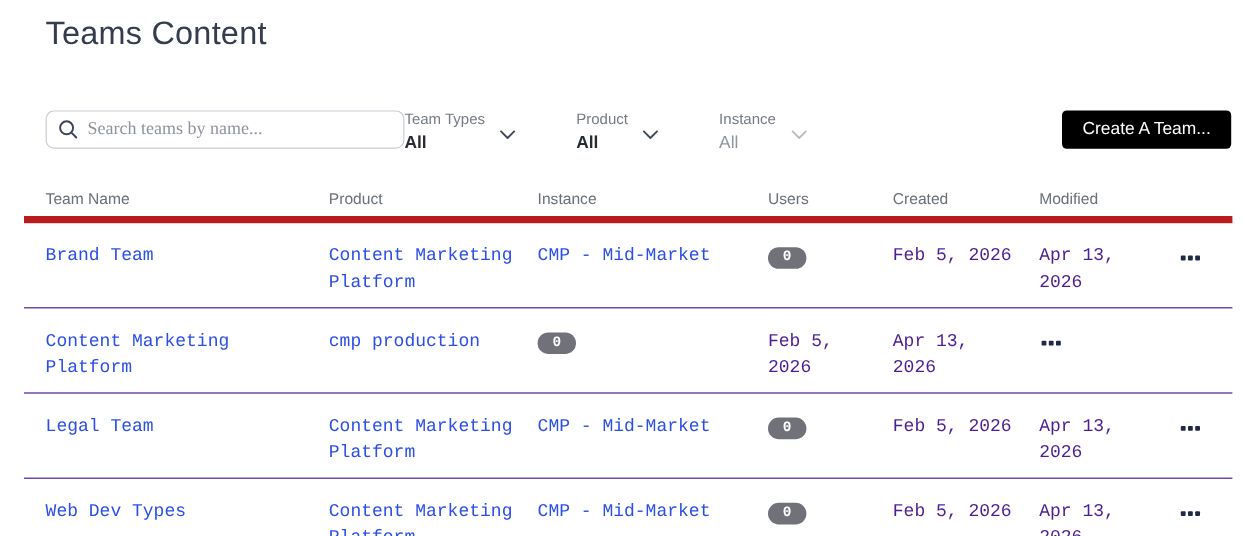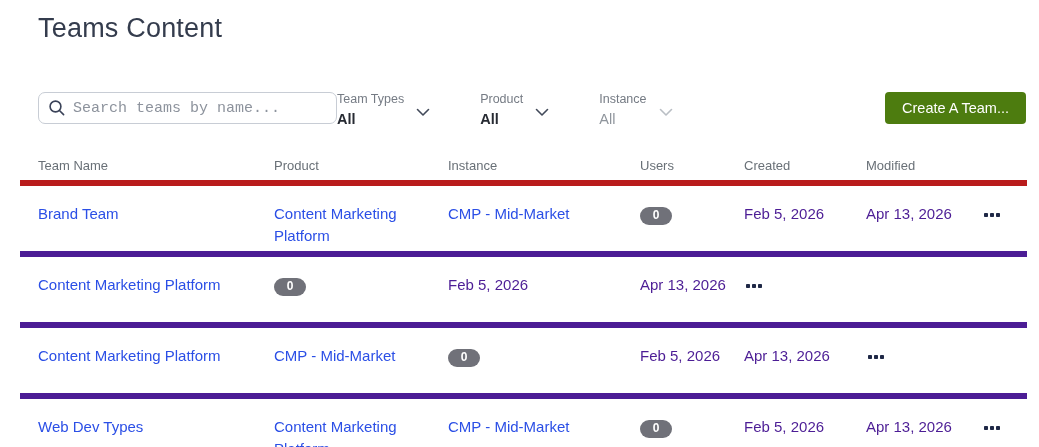--- a/index.html
+++ b/index.html
@@ -34,21 +34,21 @@
     height: 32px;
     flex: 0 0 auto;
   }
   .search-box input {
     width: 100%;
     height: 32px;
     border: 1px solid #c8cdd5;
     border-radius: 7px;
     padding: 0 10px 0 34px;
     font-size: 15px;
-    font-family: Liberation Mono, monospace;
+    font-family: Liberation Serif, serif;
     color: #343c4d;
     outline: none;
   }
   .search-box input::placeholder { color: #8d939d; }
   .search-icon {
     position: absolute;
     left: 10px; top: 7px;
     width: 18px; height: 18px;
     pointer-events: none;
   }
@@ -72,21 +72,21 @@
     color: #272b33;
     margin-top: 3px;
   }
   .chevron { margin-left: 12px; margin-top: 4px; display: inline-flex; }
   .filter.muted .filter-value { color: #8f959c; font-weight: 400; }
 
   .create-btn {
     margin-left: auto;
     height: 32px;
     padding: 0 17px;
-    background: #4d7c0f;
+    background: #000000;
     color: #ffffff;
     border: none;
     border-radius: 4px;
     font-size: 14.5px;
     font-weight: 500;
     font-family: "Liberation Sans", sans-serif;
     cursor: pointer;
   }
 
   
@@ -105,22 +105,23 @@
     border-bottom: 6px solid #b91c1c;
   }
   .th {
     font-size: 13px;
     color: #697077;
     font-weight: 400;
   }
   .trow {
     min-height: 71px;
     padding-top: 17px;
-    border-bottom: 6px solid #4c1d95;
+    border-bottom: 1px solid #4c1d95;
     align-items: start;
+    font-family: Liberation Mono, monospace;
   }
   .cell { padding-right: 16px; font-size: 15px; line-height: 22px; }
   a.cell-link {
     color: #2b4fe6;
     text-decoration: none;
     cursor: pointer;
   }
   .cell-plain { color: #4c1d95; }
   .users-badge {
     display: inline-block;
@@ -229,31 +230,33 @@
       <span class="cell cell-plain">Apr 13, 2026</span>
       <button class="row-actions" aria-label="row actions">
         <span class="dot"></span>
           <span class="dot"></span>
           <span class="dot"></span>
       </button>
     </div>
 
     <div class="trow">
       <span class="cell"><a class="cell-link">Content Marketing Platform</a></span>
-      <span class="cell"><span class="users-badge">0</span></span>
-      <span class="cell cell-plain">Feb 5, 2026</span>
-      <span class="cell cell-plain">Apr 13, 2026</span>
-      <button class="row-actions" aria-label="row actions">
-        <span class="dot"></span>
-          <span class="dot"></span>
-          <span class="dot"></span>
-      </button>
-    </div>
-
-    <div class="trow">
+      <span class="cell"><a class="cell-link">cmp production</a></span>
+      <span class="cell"><span class="users-badge">0</span></span>
+      <span class="cell cell-plain">Feb 5, 2026</span>
+      <span class="cell cell-plain">Apr 13, 2026</span>
+      <button class="row-actions" aria-label="row actions">
+        <span class="dot"></span>
+          <span class="dot"></span>
+          <span class="dot"></span>
+      </button>
+    </div>
+
+    <div class="trow">
+      <span class="cell"><a class="cell-link">Legal Team</a></span>
       <span class="cell"><a class="cell-link">Content Marketing Platform</a></span>
       <span class="cell"><a class="cell-link">CMP - Mid-Market</a></span>
       <span class="cell"><span class="users-badge">0</span></span>
       <span class="cell cell-plain">Feb 5, 2026</span>
       <span class="cell cell-plain">Apr 13, 2026</span>
       <button class="row-actions" aria-label="row actions">
         <span class="dot"></span>
           <span class="dot"></span>
           <span class="dot"></span>
       </button>

